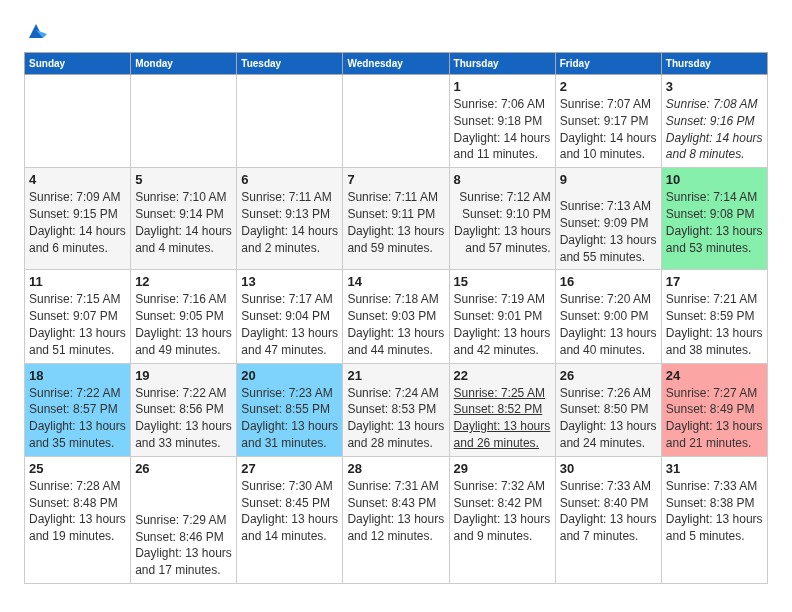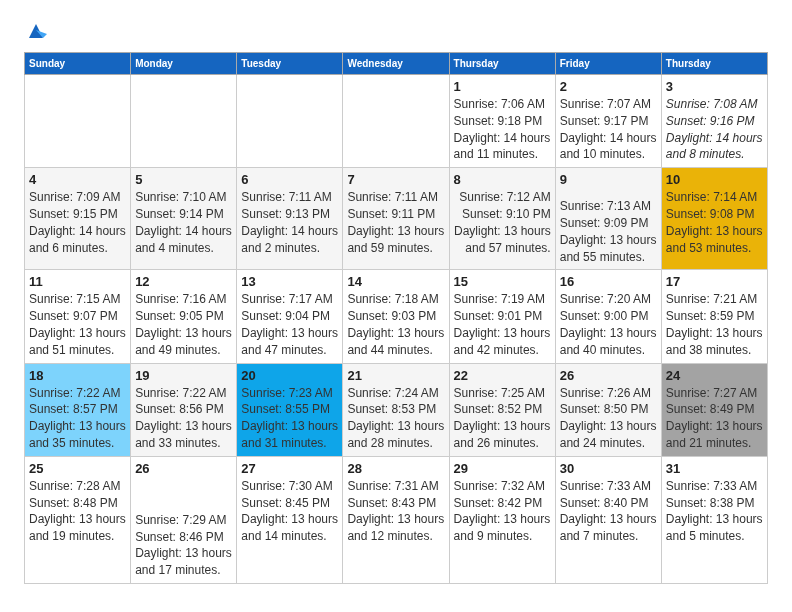--- a/index.html
+++ b/index.html
@@ -180,21 +180,21 @@
 Daylight: 13 hours
 and 57 minutes.</div>
         </td>
         <td style="background: rgb(245, 245, 245);">
           <span class="day-num">9</span>
           <div class="cell-content" style="white-space: pre-line; margin-top: 11px;">Sunrise: 7:13 AM
 Sunset: 9:09 PM
 Daylight: 13 hours
 and 55 minutes.</div>
         </td>
-        <td style="background: #eab308;">
+        <td style="background: #86efac;">
           <span class="day-num">10</span>
           <div class="cell-content" style="white-space: pre-line;">Sunrise: 7:14 AM
 Sunset: 9:08 PM
 Daylight: 13 hours
 and 53 minutes.</div>
         </td>
       </tr>
       <tr>
         <td>
           <span class="day-num">11</span>
@@ -254,49 +254,49 @@
 Daylight: 13 hours
 and 35 minutes.</div>
         </td>
         <td style="background: rgb(245, 245, 245);">
           <span class="day-num">19</span>
           <div class="cell-content" style="white-space: pre-line;">Sunrise: 7:22 AM
 Sunset: 8:56 PM
 Daylight: 13 hours
 and 33 minutes.</div>
         </td>
-        <td style="background: #0ea5e9;">
+        <td style="background: #7dd3fc;">
           <span class="day-num">20</span>
           <div class="cell-content" style="white-space: pre-line;">Sunrise: 7:23 AM
 Sunset: 8:55 PM
 Daylight: 13 hours
 and 31 minutes.</div>
         </td>
         <td style="background: rgb(245, 245, 245);">
           <span class="day-num">21</span>
           <div class="cell-content" style="white-space: pre-line;">Sunrise: 7:24 AM
 Sunset: 8:53 PM
 Daylight: 13 hours
 and 28 minutes.</div>
         </td>
         <td style="background: rgb(245, 245, 245);">
           <span class="day-num">22</span>
-          <div class="cell-content" style="white-space: pre-line;">Sunrise: 7:25 AM
+          <div class="cell-content" style="white-space: pre-line; text-decoration: underline;">Sunrise: 7:25 AM
 Sunset: 8:52 PM
 Daylight: 13 hours
 and 26 minutes.</div>
         </td>
         <td style="background: rgb(245, 245, 245);">
           <span class="day-num">26</span>
           <div class="cell-content" style="white-space: pre-line;">Sunrise: 7:26 AM
 Sunset: 8:50 PM
 Daylight: 13 hours
 and 24 minutes.</div>
         </td>
-        <td style="background: #a3a3a3; margin-left: 43px;">
+        <td style="background: #fca5a5; margin-left: 43px;">
           <span class="day-num">24</span>
           <div class="cell-content" style="white-space: pre-line;">Sunrise: 7:27 AM
 Sunset: 8:49 PM
 Daylight: 13 hours
 and 21 minutes.</div>
         </td>
       </tr>
       <tr>
         <td>
           <span class="day-num">25</span>

